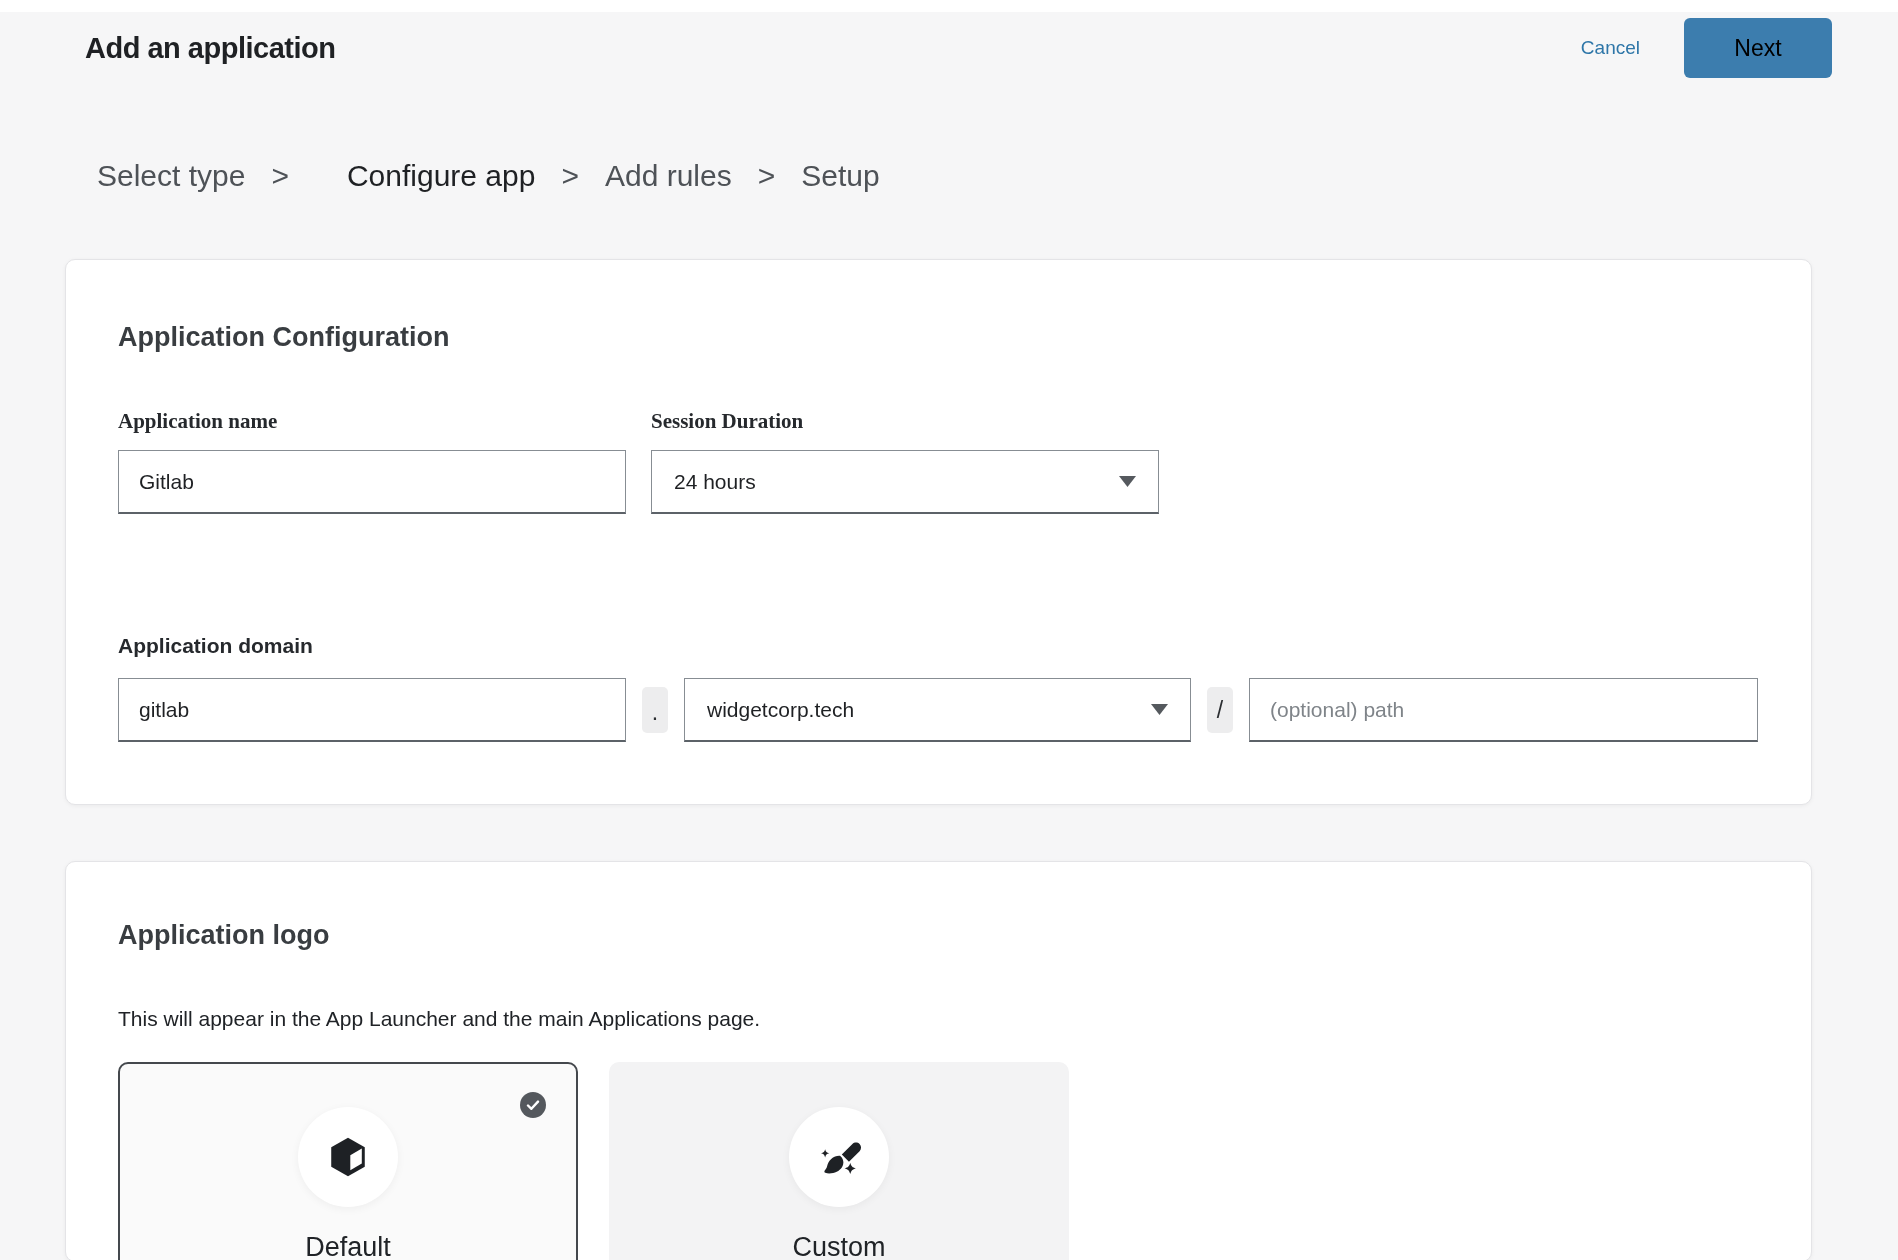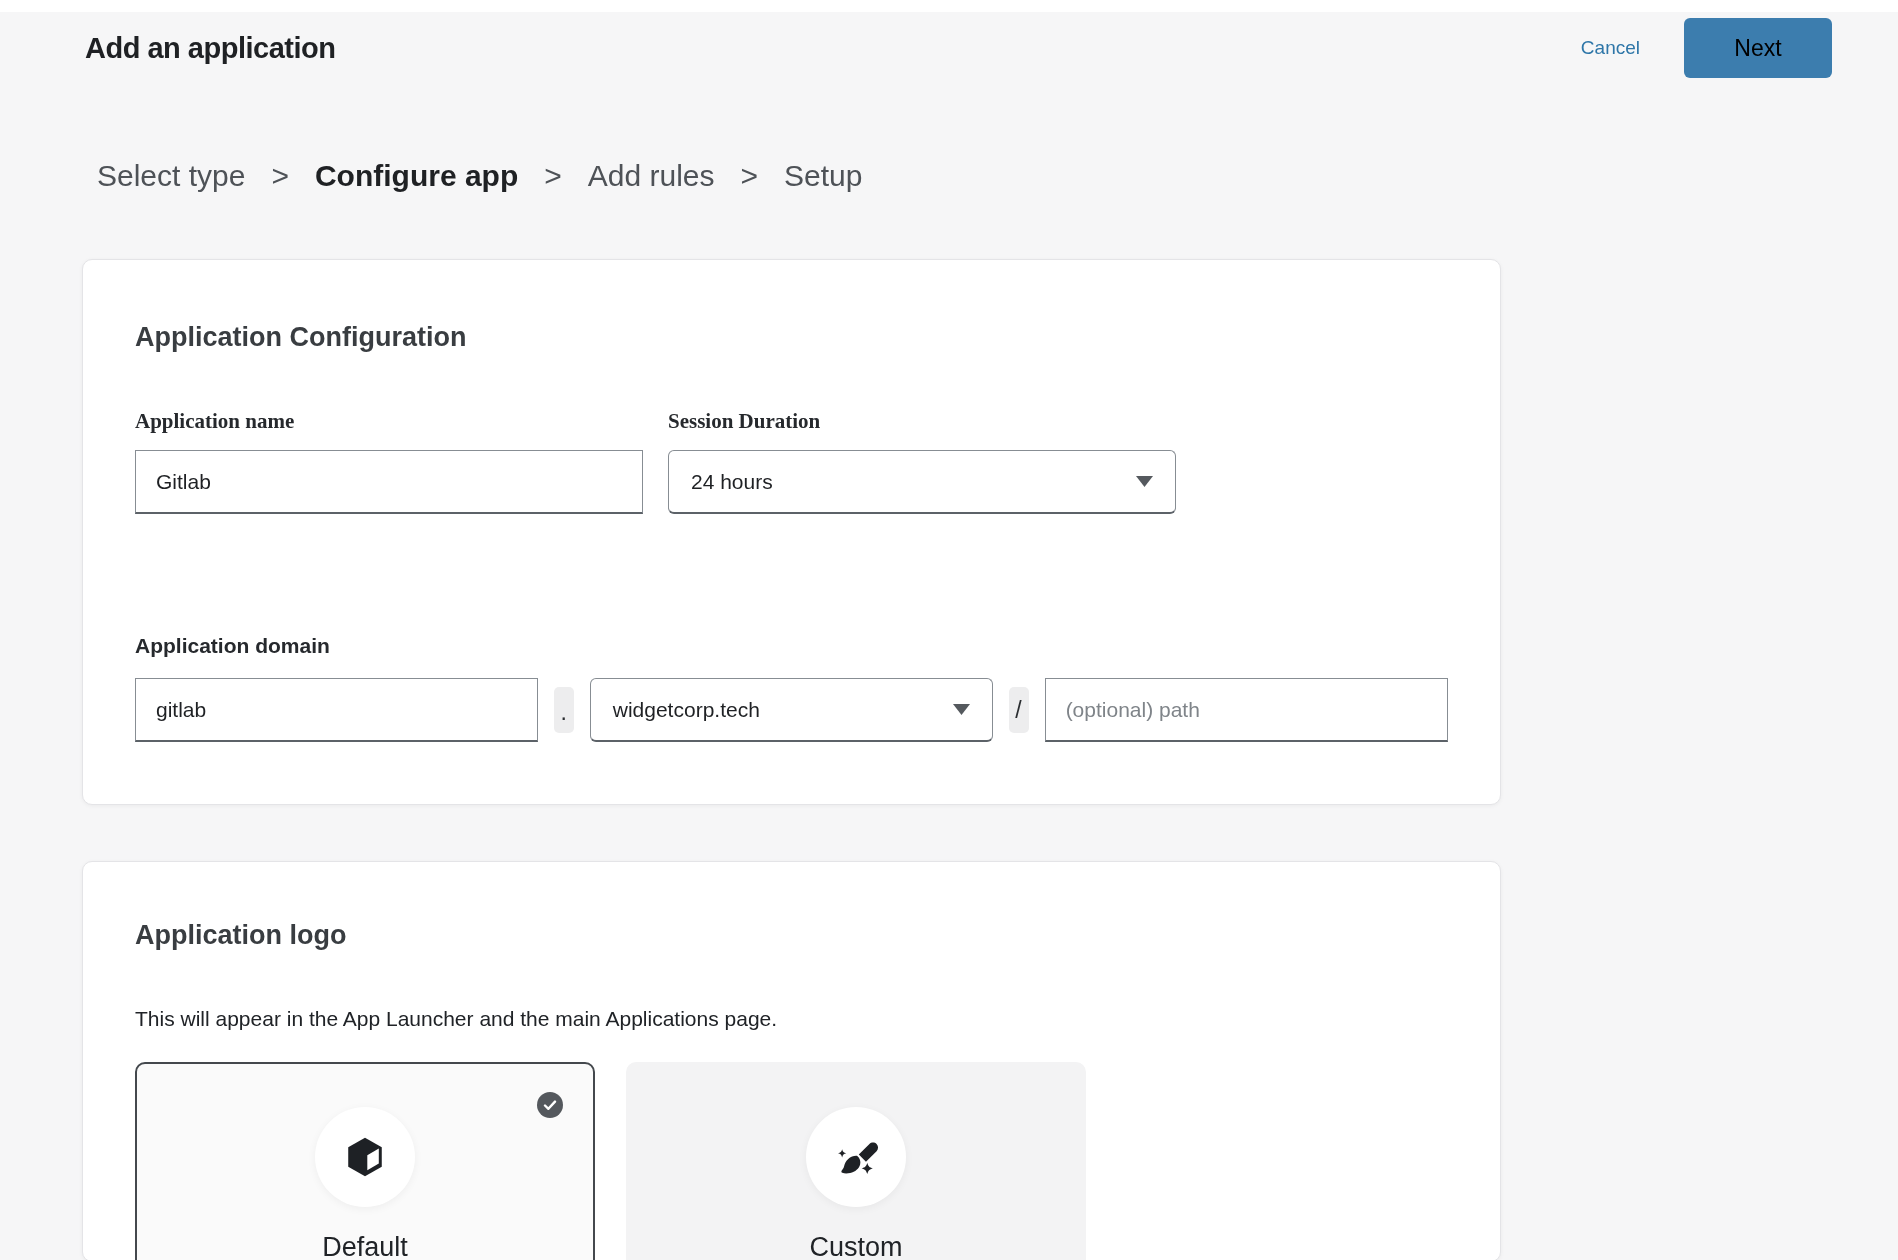--- a/index.html
+++ b/index.html
@@ -15,37 +15,37 @@
   .top-strip{height:12px;background:#ffffff;width:100%;}
   
   .header{display:flex;align-items:center;justify-content:space-between;height:72px;padding:0 66px 0 85px;}
   .page-title{font-size:29px;font-weight:700;color:var(--text-dark);letter-spacing:-0.5px;}
   .header-actions{display:flex;align-items:center;}
   .cancel-link{font-size:19px;color:var(--link-blue);margin-right:44px;cursor:pointer;background:none;border:none;font-family:inherit;}
   .next-btn{width:148px;height:60px;border-radius:6px;border:none;background:var(--accent-blue);color:#000000;font-size:23px;font-family:inherit;cursor:pointer;}
   
   .breadcrumb{display:flex;align-items:center;gap:26px;margin:81px 0 0 97px;font-size:30px;color:#4e5257;line-height:22px;}
   .crumb{cursor:pointer;}
-  .crumb.active{font-weight:700;color:var(--text-dark);}
+  .crumb.active{font-weight:400;color:var(--text-dark);margin-left:32px;}
   .crumb-sep{color:#4e5257;}
   
-  .card{background:var(--card-bg);border:1px solid #e4e4e7;border-radius:10px;width:1419px;margin-left:82px;box-shadow:0 1px 4px rgba(0,0,0,0.05);}
+  .card{background:var(--card-bg);border:1px solid #e4e4e7;border-radius:10px;width:1747px;margin-left:65px;box-shadow:0 1px 4px rgba(0,0,0,0.05);}
   .card-1{margin-top:72px;padding:62px 52px 62px 52px;}
   .card-2{margin-top:56px;padding:58px 52px 0 52px;height:401px;}
   .section-heading{font-size:27px;line-height:30px;font-weight:700;color:var(--heading-gray);}
   .field-label{font-size:21px;line-height:24px;font-weight:700;color:#26292d;}
   .row-1{display:flex;gap:25px;margin-top:57px;}
   .row-2{margin-top:120px;}
   .field .field-label{margin-bottom:17px;font-family:Liberation Serif, serif;}
   .row-2 .field-label{margin-bottom:20px;}
   .text-input{height:64px;border:1px solid var(--border-gray);border-bottom:2px solid var(--border-bottom-gray);
     border-radius:0;font-size:21px;color:var(--text-dark);padding:0 20px;font-family:inherit;background:#fff;}
   .text-input::placeholder{color:var(--placeholder);}
   .select-box{height:64px;border:1px solid var(--border-gray);border-bottom:2px solid var(--border-bottom-gray);
-    border-radius:6px;display:flex;align-items:center;justify-content:space-between;padding:0 22px;
+    border-radius:0;display:flex;align-items:center;justify-content:space-between;padding:0 22px;
     font-size:21px;color:var(--text-dark);background:#fff;cursor:pointer;}
   .w-508{width:508px;} .w-507{width:507px;} .w-509{width:509px;}
   .domain-row{display:flex;align-items:stretch;gap:16px;}
   .sep-chip{align-self:center;width:26px;height:46px;background:var(--chip-bg);border-radius:5px;
     display:flex;align-items:flex-end;justify-content:center;font-size:23px;color:#2b2e31;padding-bottom:7px;}
   .sep-chip.slash{align-items:center;padding-bottom:0;}
   
   .logo-desc{font-size:21px;line-height:25px;color:#202327;margin-top:56px;}
   .tiles{display:flex;gap:31px;margin-top:31px;}
   .tile{position:relative;width:460px;height:400px;border-radius:10px;background:var(--tile-bg);

